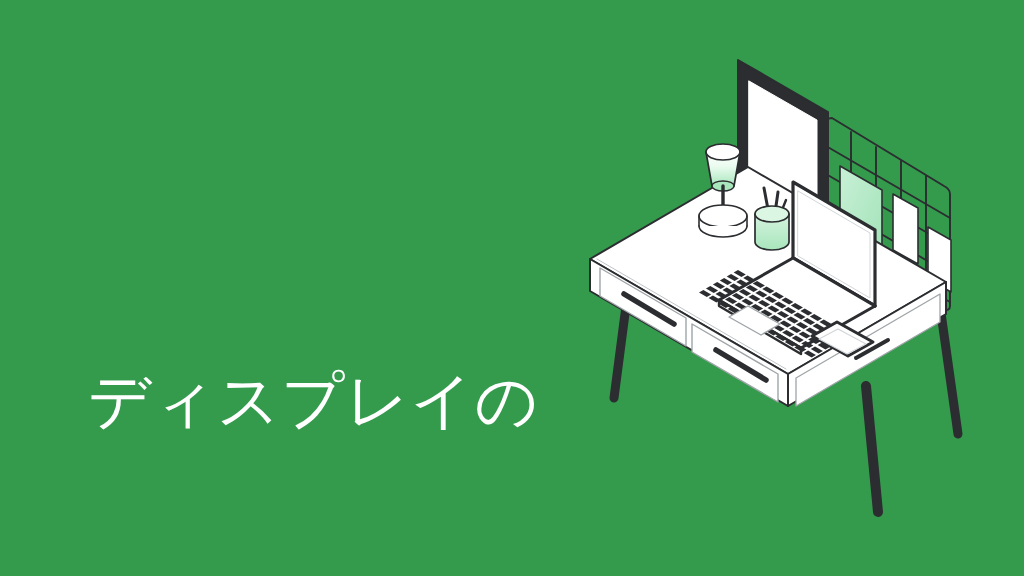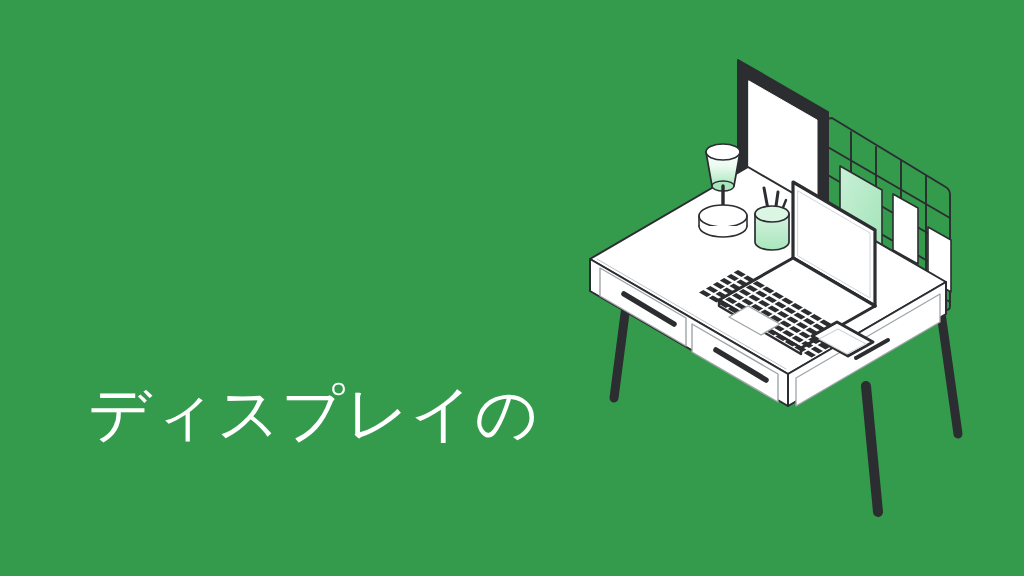--- a/index.html
+++ b/index.html
@@ -22,21 +22,21 @@
     top: 196px;
     width: 520px;
     color: #ffffff;
     font-size: 62px;
     line-height: 82px;
     font-weight: 400;
     letter-spacing: 1px;
     white-space: pre;
     user-select: none;
   }
-  #headline .line { display: block; margin-top: 13px; }
+  #headline .line { display: block; }
   #illustration {
     position: absolute;
     left: 588px;
     top: 34px;
     width: 420px;
     height: 500px;
   }
   #illustration svg { display: block; width: 100%; height: 100%; }
 </style>
 </head>

